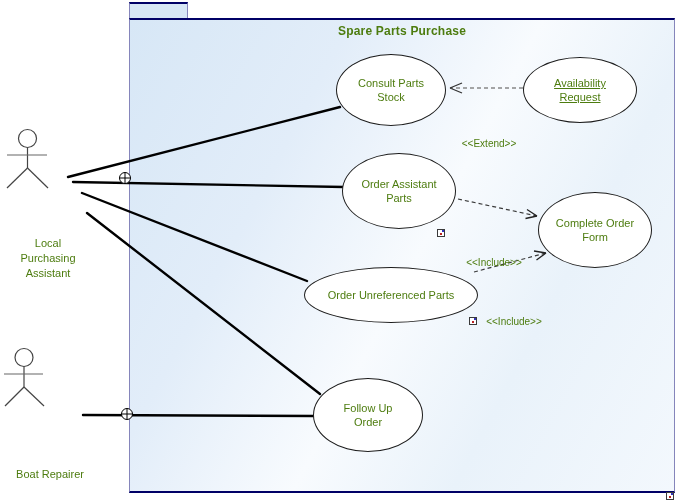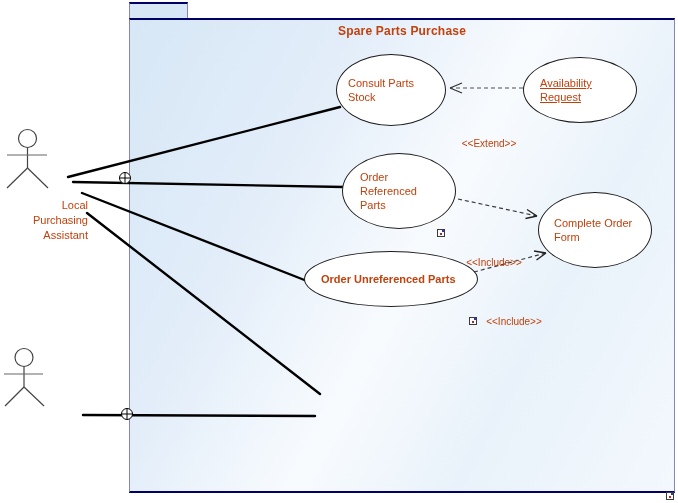--- a/index.html
+++ b/index.html
@@ -1,18 +1,18 @@
 <!DOCTYPE html>
 <html><head>
 <meta charset="utf-8">
 <style>
   html,body { margin:0; padding:0; background:#ffffff; }
   .stage {
     position:relative; width:678px; height:503px; background:#ffffff;
-    font-family:"Liberation Sans", sans-serif; overflow:hidden; color:#c2410c;
+    font-family:"Liberation Sans", sans-serif; overflow:hidden; color:#4d7c0f;
   }
   .frame-tab {
     position:absolute; left:129px; top:2px; width:59px; height:17px;
     background:#d7e7f5; box-sizing:border-box;
     border:1px solid #8585bb; border-top:2px solid #000066; border-bottom:none;
   }
   .frame {
     position:absolute; left:129px; top:18px; width:546px; height:475px;
     box-sizing:border-box;
     border:1px solid #8585bb; border-top:2px solid #000066; border-bottom:2px solid #000066;
@@ -20,29 +20,29 @@
   }
   .frame-title {
     position:absolute; left:129px; top:24px; width:546px;
     text-align:center; font-size:12px; font-weight:bold; letter-spacing:0.2px;
   }
   .wires { position:absolute; left:0; top:0; z-index:2; }
   .usecase {
     position:absolute; z-index:3; border-radius:50%;
     background:#ffffff; border:1.5px solid #1c1c1c; box-sizing:border-box;
     display:flex; align-items:center; justify-content:center;
-    text-align:left; font-size:11px; line-height:14px;
+    text-align:center; font-size:11px; line-height:14px;
   }
   .usecase span { display:inline-block; }
   .stereo {
     position:absolute; z-index:4; font-size:10px; text-align:center; white-space:nowrap;margin-top:40px;
   }
   .actor { position:absolute; z-index:3; }
   .actor-label {
-    position:absolute; z-index:3; font-size:11px; line-height:15px; text-align:right;
+    position:absolute; z-index:3; font-size:11px; line-height:15px; text-align:center;margin-top:38px;
   }
   .marker {
     position:absolute; z-index:5; width:8px; height:8px;
     background:#ffffff; border:1px solid #3a3a3a; box-sizing:border-box;
   }
   .marker::before {
     content:""; position:absolute; right:0; top:0; width:2px; height:2px; background:#3333bb;
   }
   .marker::after {
     content:""; position:absolute; left:2px; top:3px; width:2px; height:2px; background:#bb2222;
@@ -99,41 +99,45 @@
 
   <div class="actor" style="left:0px; top:345px;">
     <svg width="50" height="64" viewBox="0 0 50 64">
       <circle cx="24" cy="12.5" r="9" fill="none" stroke="#444" stroke-width="1.2"></circle>
       <line x1="24" y1="21.5" x2="24" y2="42" stroke="#444" stroke-width="1.2"></line>
       <line x1="4" y1="29" x2="43" y2="29" stroke="#666" stroke-width="1.2"></line>
       <line x1="24" y1="42" x2="5" y2="61" stroke="#444" stroke-width="1.2"></line>
       <line x1="24" y1="42" x2="44" y2="61" stroke="#444" stroke-width="1.2"></line>
     </svg>
   </div>
+  <div class="actor-label" style="left:0px; top:429px; width:100px;">Boat Repairer</div>
 
   <div class="usecase" style="left:336px; top:54px; width:110px; height:72px;">
     <span style="width:86px;">Consult Parts Stock</span>
   </div>
 
   <div class="usecase" style="left:523px; top:57px; width:114px; height:66px;">
     <span style="width:80px;text-decoration:underline;">Availability Request</span>
   </div>
 
   <div class="usecase" style="left:342px; top:153px; width:114px; height:76px;">
-    <span style="width:78px;">Order Referenced Parts</span>
+    <span style="width:78px;">Order Assistant Parts</span>
   </div>
 
   <div class="usecase" style="left:538px; top:192px; width:114px; height:76px;">
     <span style="width:82px;">Complete Order Form</span>
   </div>
 
-  <div class="usecase" style="left:304px; top:251px; width:174px; height:56px;font-weight:bold;">
+  <div class="usecase" style="left:304px; top:267px; width:174px; height:56px;">
     <span style="width:140px;">Order Unreferenced Parts</span>
   </div>
 
+  <div class="usecase" style="left:313px; top:378px; width:110px; height:74px;">
+    <span style="width:70px;">Follow Up Order</span>
+  </div>
 
   <div class="stereo" style="left:456px; top:98px; width:66px;">&lt;&lt;Extend&gt;&gt;</div>
   <div class="stereo" style="left:461px; top:217px; width:66px;">&lt;&lt;Include&gt;&gt;</div>
   <div class="stereo" style="left:481px; top:276px; width:66px;">&lt;&lt;Include&gt;&gt;</div>
 
   <div class="marker" style="left:437px; top:229px;"></div>
   <div class="marker" style="left:469px; top:317px;"></div>
   <div class="marker" style="left:666px; top:492px;"></div>
 
 </div>

